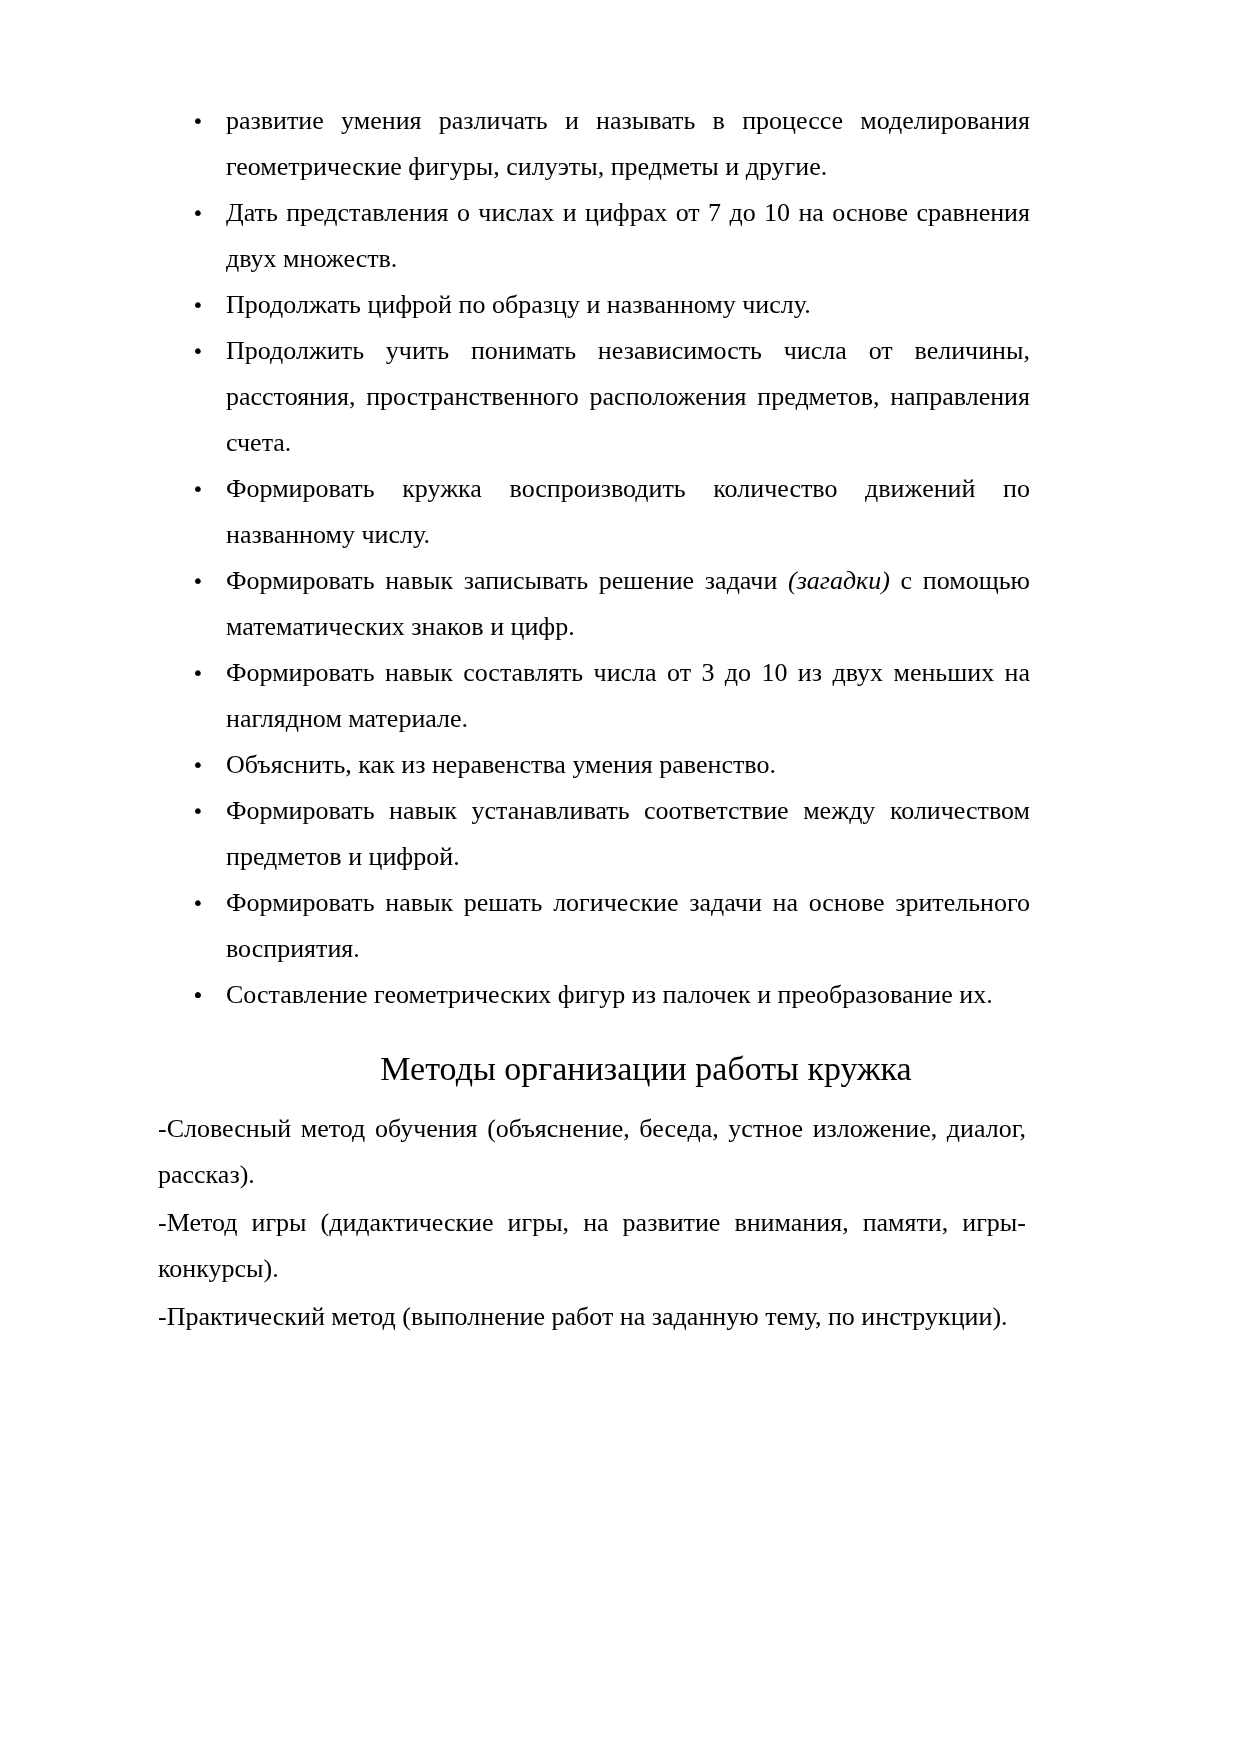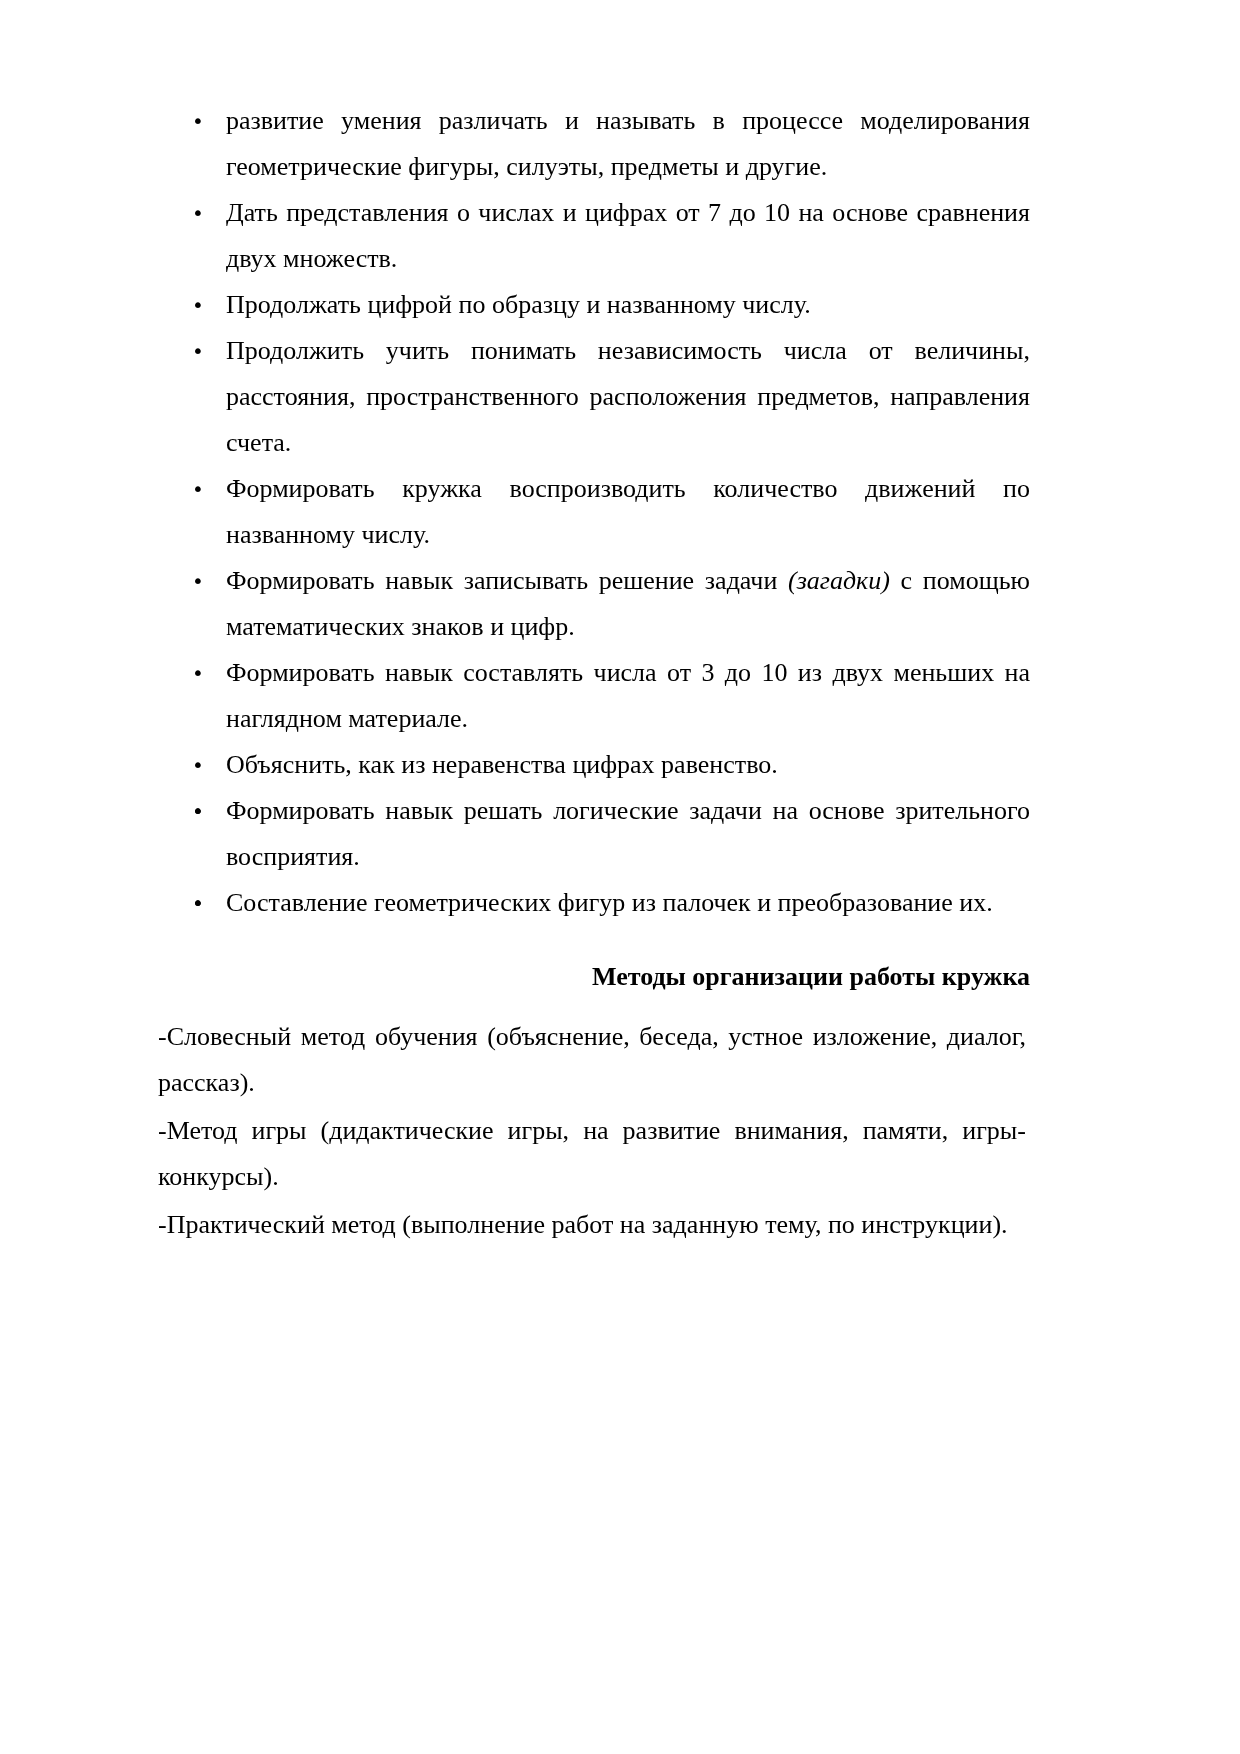--- a/index.html
+++ b/index.html
@@ -34,47 +34,47 @@
     position: absolute;
     left: 34px;
     top: 0;
     line-height: 46px;
     font-family: "DejaVu Sans", sans-serif;
     font-size: 20px;
   }
   ul.bullet-list li em {
   }
   h2.section-heading {
-    font-size: 26px;
-    font-weight: bold;
+    font-size: 34px;
+    font-weight: normal;
     line-height: 46px;
     margin: 28px 0 14px 104px;
-    text-align: right;
+    text-align: center;
   }
   .methods p {
     margin: 0 4px 2px 0;
     line-height: 46px;
     text-align: justify;
   }
 </style>
 </head>
 <body>
 
 <div class="page">
 
   <ul class="bullet-list" id="bullet-list">
       <li><span class="marker">•</span><span><span>развитие умения различать и называть в процессе моделирования геометрические фигуры, силуэты, предметы и другие.</span></span></li>
       <li><span class="marker">•</span><span><span>Дать представления о числах и цифрах от 7 до 10 на основе сравнения двух множеств.</span></span></li>
       <li><span class="marker">•</span><span><span>Продолжать цифрой по образцу и названному числу.</span></span></li>
       <li><span class="marker">•</span><span><span>Продолжить учить понимать независимость числа от величины, расстояния, пространственного расположения предметов, направления счета.</span></span></li>
       <li><span class="marker">•</span><span><span>Формировать кружка воспроизводить количество движений по названному числу.</span></span></li>
       <li><span class="marker">•</span><span><span>Формировать навык записывать решение задачи </span><em>(загадки)</em><span> с помощью математических знаков и цифр.</span></span></li>
       <li><span class="marker">•</span><span><span>Формировать навык составлять числа от 3 до 10 из двух меньших на наглядном материале.</span></span></li>
-      <li><span class="marker">•</span><span><span>Объяснить, как из неравенства цифрах равенство.</span></span></li>
-      <li><span class="marker">•</span></li>
+      <li><span class="marker">•</span><span><span>Объяснить, как из неравенства умения равенство.</span></span></li>
+      <li><span class="marker">•</span><span><span>Формировать навык устанавливать соответствие между количеством предметов и цифрой.</span></span></li>
       <li><span class="marker">•</span><span><span>Формировать навык решать логические задачи на основе зрительного восприятия.</span></span></li>
       <li><span class="marker">•</span></li>
       <li><span class="marker">•</span><span><span>Составление геометрических фигур из палочек и преобразование их.</span></span></li>
     </ul>
 
   <h2 class="section-heading">Методы организации работы кружка</h2>
 
   <div class="methods" id="methods">
       <p>-Словесный метод обучения (объяснение, беседа, устное изложение, диалог, рассказ).</p>
       <p>-Метод игры (дидактические игры, на развитие внимания, памяти, игры-конкурсы).</p>

